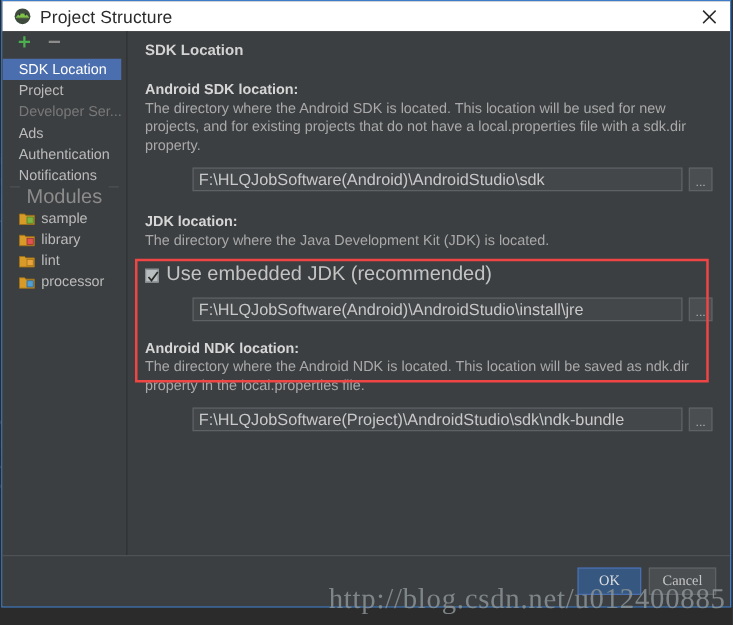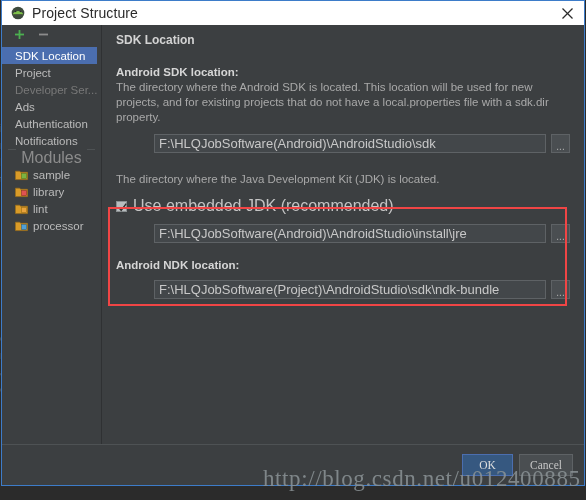--- a/index.html
+++ b/index.html
@@ -406,37 +406,39 @@
         <div class="group">
           <div class="grp-label">Android SDK location:</div>
           <div class="grp-desc">The directory where the Android SDK is located. This location will be used for new projects, and for existing projects that do not have a local.properties file with a sdk.dir property.</div>
           <div class="field-row">
             <div class="text-field">F:\HLQJobSoftware(Android)\AndroidStudio\sdk</div>
             <div class="browse-btn">...</div>
           </div>
         </div>
 
         <div class="group">
+          <div class="grp-label">JDK location:</div>
           <div class="grp-desc">The directory where the Java Development Kit (JDK) is located.</div>
           <div class="check-row">
             <span class="cbox">
               <svg width="11" height="11" viewBox="0 0 11 11">
                 <polyline points="1.8,5.6 4.2,8.4 9.2,1.6" fill="none" stroke="#2b2b2b" stroke-width="1.4"></polyline>
               </svg>
             </span>
             <span class="check-label">Use embedded JDK (recommended)</span>
           </div>
           <div class="field-row">
             <div class="text-field">F:\HLQJobSoftware(Android)\AndroidStudio\install\jre</div>
             <div class="browse-btn">...</div>
           </div>
         </div>
 
         <div class="group ndk">
           <div class="grp-label">Android NDK location:</div>
+          <div class="grp-desc">The directory where the Android NDK is located. This location will be saved as ndk.dir property in the local.properties file.</div>
           <div class="field-row">
             <div class="text-field">F:\HLQJobSoftware(Project)\AndroidStudio\sdk\ndk-bundle</div>
             <div class="browse-btn">...</div>
           </div>
         </div>
 
         <div id="red-box"></div>
       </div>
     </div>
 

